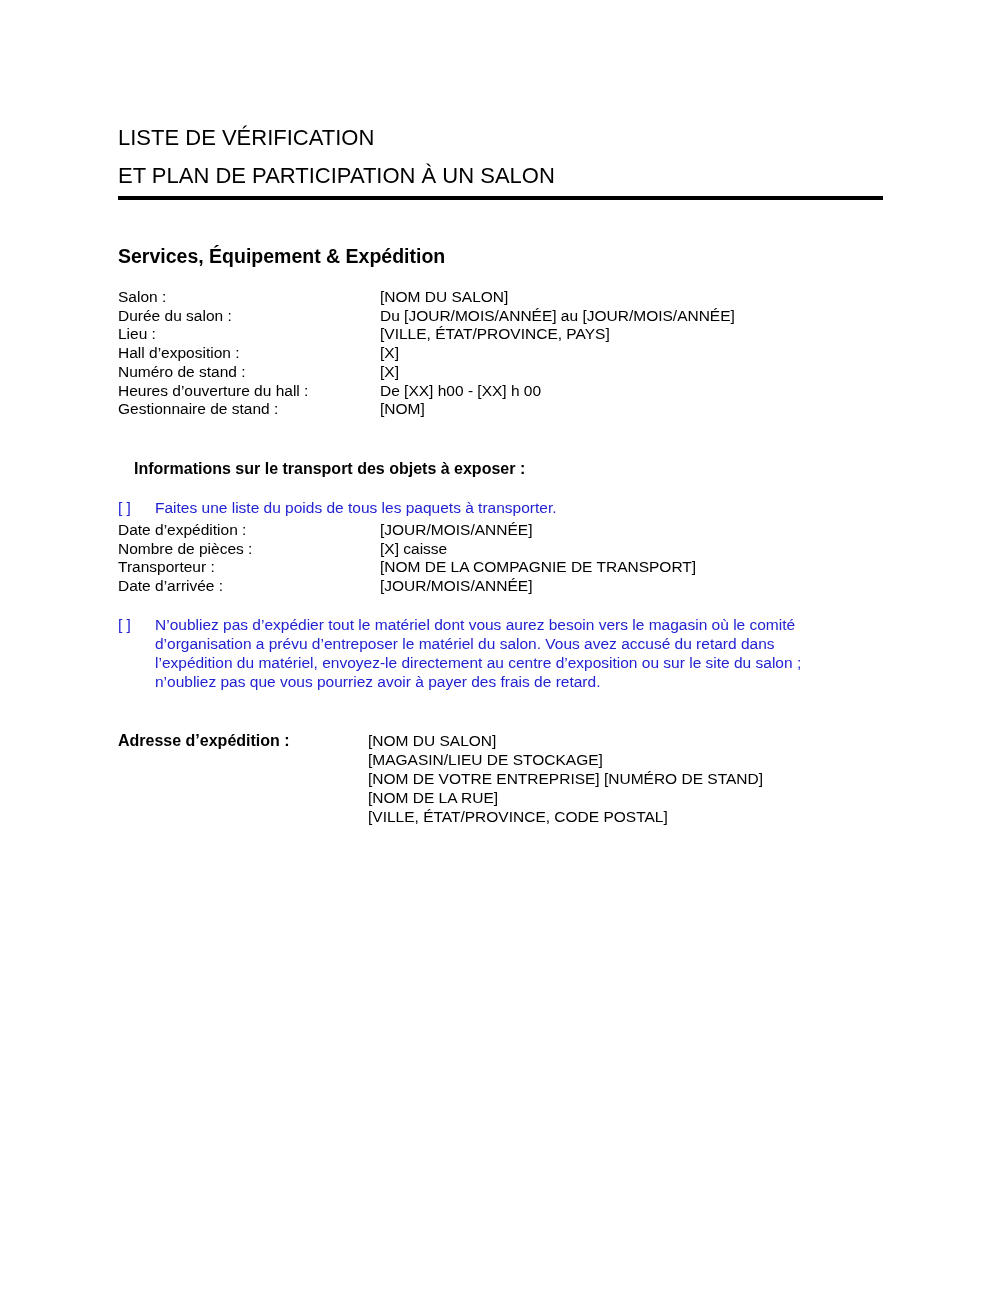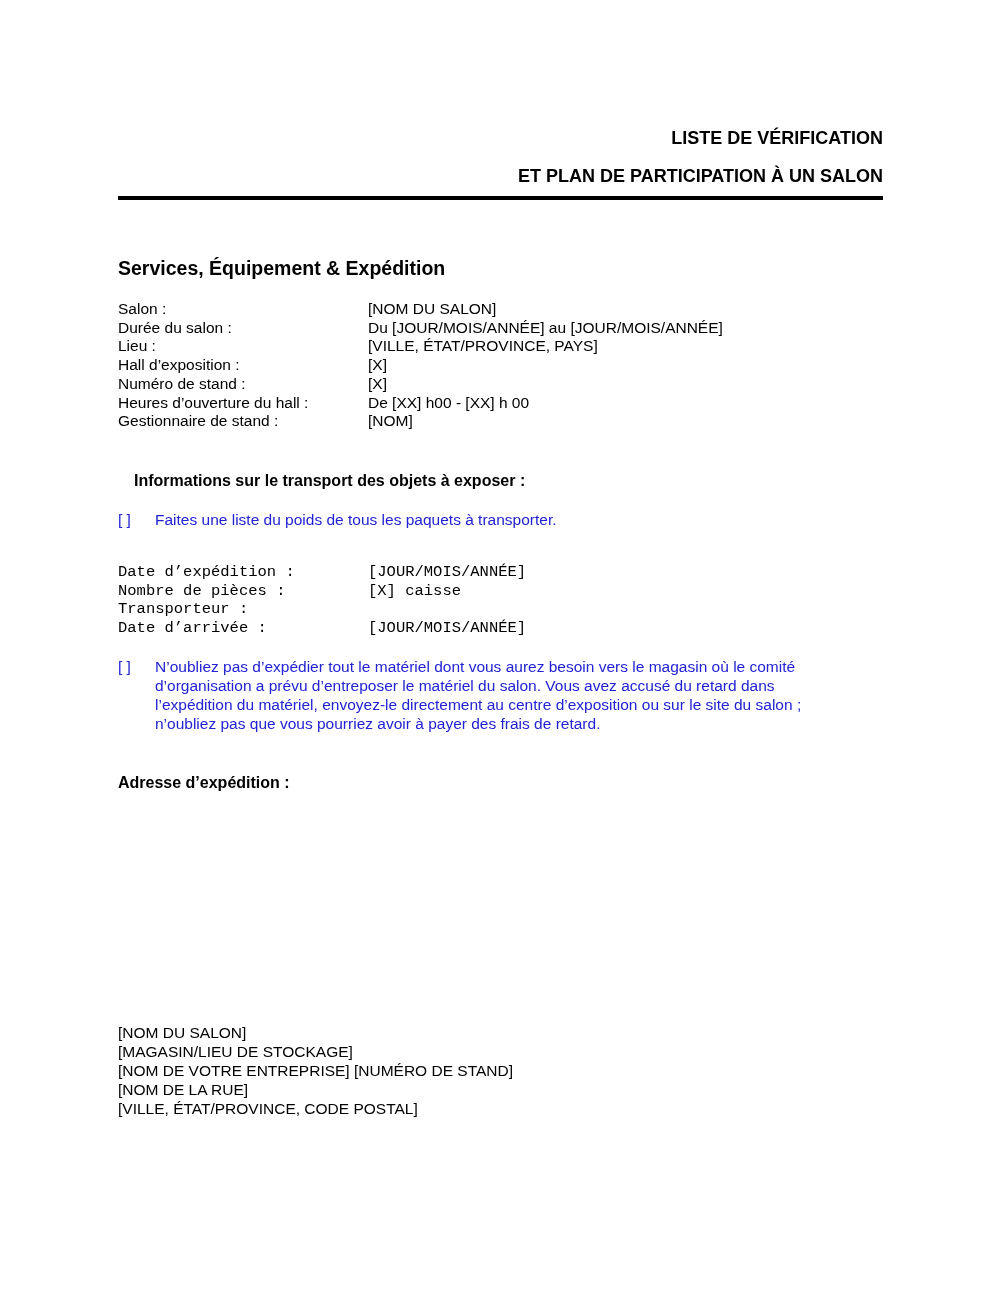--- a/index.html
+++ b/index.html
@@ -16,50 +16,50 @@
   }
   .page {
     box-sizing: border-box;
     width: 1000px;
     height: 1290px;
     padding: 127px 117px 0 118px;
     background: #ffffff;
     overflow: hidden;
   }
   .doc-title {
-    text-align: right;
-    font-weight: bold;
-    font-size: 18px;
+    text-align: left;
+    font-weight: normal;
+    font-size: 22px;
     line-height: 22px;
   }
   .doc-title.second {
     margin-top: 16px;
   }
   .rule {
     height: 4px;
     background: #000000;
     margin-top: 9px;
   }
   .section-heading {
-    margin: 56px 0 0 0;
+    margin: 44px 0 0 0;
     font-size: 19.5px;
     line-height: 24px;
     font-weight: bold;
   }
   .kv-group {
     margin-top: 20px;
   }
   .kv-group.transport-rows {
-    margin-top: 34px;
-    font-family: Liberation Mono, monospace;
+    margin-top: 4px;
   }
   .kv-row {
     display: flex;
     font-size: 15.5px;
     line-height: 18.7px;
+    gap: 12px;
   }
   .kv-label {
     flex: 0 0 250px;
   }
   .kv-value {
     flex: 1;
   }
   .sub-heading {
     margin: 40px 0 0 16px;
     font-size: 16px;
@@ -77,21 +77,20 @@
     flex: 0 0 37px;
     white-space: pre;
   }
   .check-text {
     flex: 0 1 auto;
     max-width: 695px;
   }
   .address {
     display: flex;
     margin-top: 40px;
-    flex-direction: column;
   }
   .address-label {
     flex: 0 0 250px;
     font-weight: bold;
     font-size: 16px;
     line-height: 19px;
   }
   .address-lines {
     flex: 1;
     font-size: 15.5px;
@@ -151,20 +150,21 @@
     <div class="kv-row">
       <div class="kv-label">Date d’expédition :</div>
       <div class="kv-value">[JOUR/MOIS/ANNÉE]</div>
     </div>
     <div class="kv-row">
       <div class="kv-label">Nombre de pièces :</div>
       <div class="kv-value">[X] caisse</div>
     </div>
     <div class="kv-row">
       <div class="kv-label">Transporteur :</div>
+      <div class="kv-value">[NOM DE LA COMPAGNIE DE TRANSPORT]</div>
     </div>
     <div class="kv-row">
       <div class="kv-label">Date d’arrivée :</div>
       <div class="kv-value">[JOUR/MOIS/ANNÉE]</div>
     </div>
   </div>
 
   <div class="check-item">
     <span class="check-marker">[ ]</span>
     <span class="check-text">N’oubliez pas d’expédier tout le matériel dont vous aurez besoin vers le magasin où le comité d’organisation a prévu d’entreposer le matériel du salon. Vous avez accusé du retard dans l’expédition du matériel, envoyez-le directement au centre d’exposition ou sur le site du salon ; n’oubliez pas que vous pourriez avoir à payer des frais de retard.</span>

